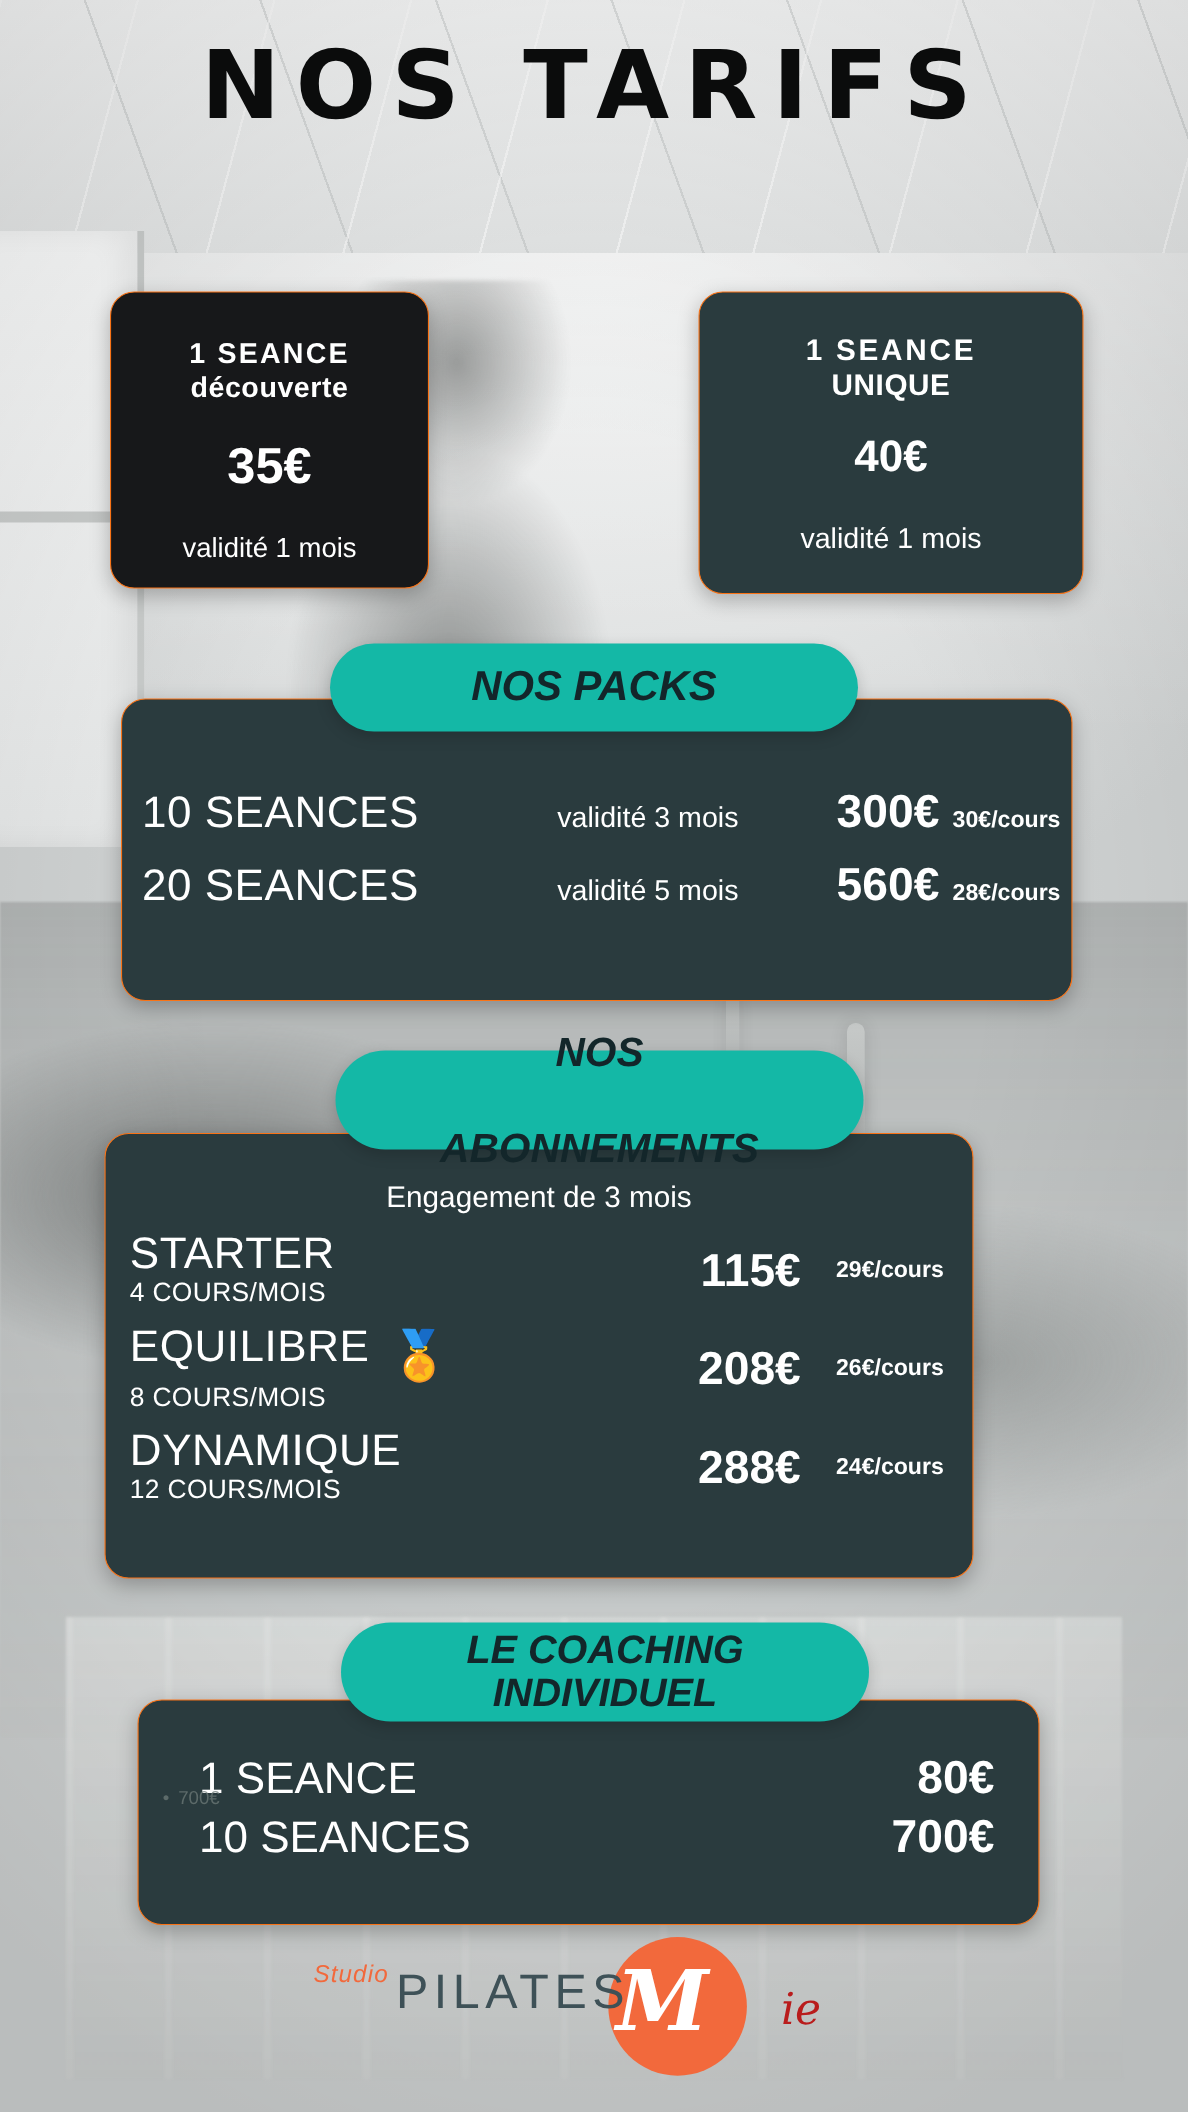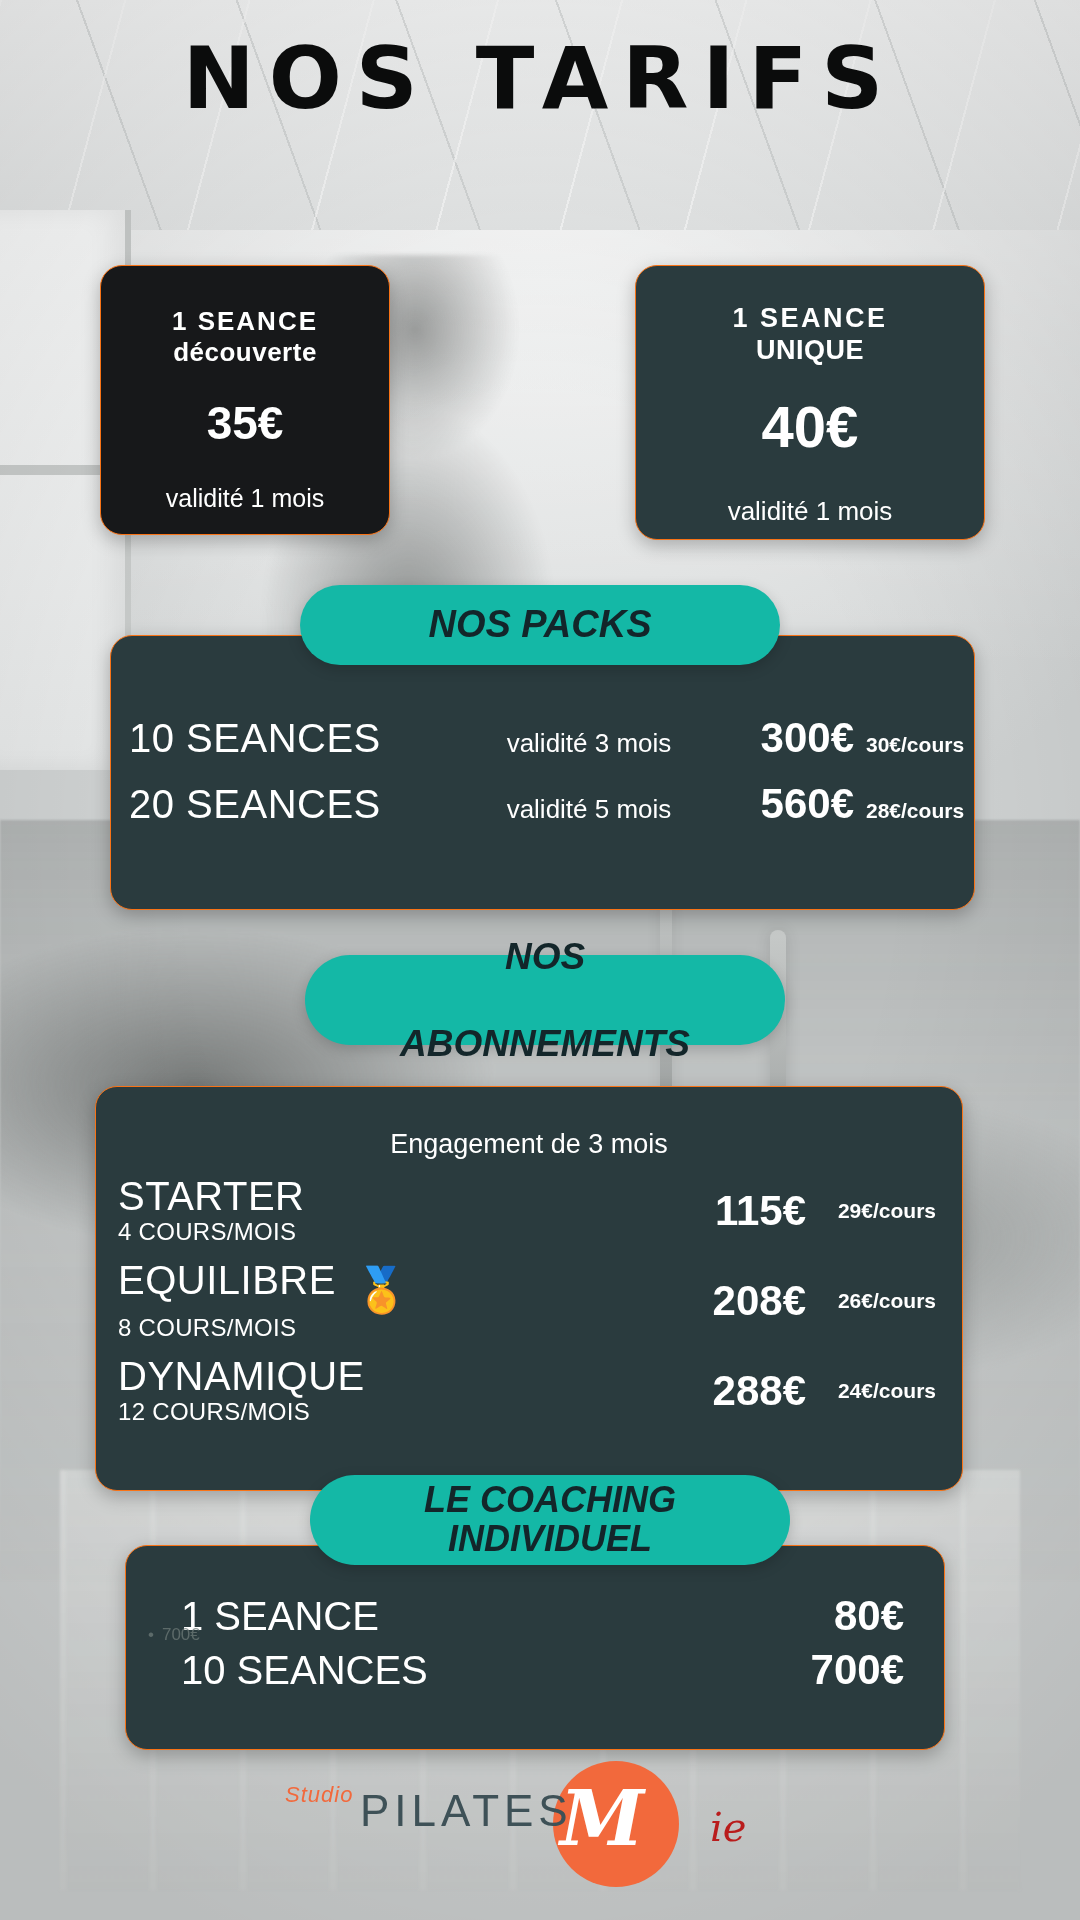--- a/index.html
+++ b/index.html
@@ -151,21 +151,21 @@
     font-size: 46px;
     margin-top: 28px;
   }
   .top-valid {
     text-align: center;
     font-size: 25px;
     font-weight: 400;
     margin-top: 34px;
   }
   #card-unique .top-head { font-size: 27px; letter-spacing: 2.5px; padding-top: 36px; }
-  #card-unique .top-price { font-size: 58px; margin-top: 26px; }
+  #card-unique .top-price { font-size: 40px; margin-top: 26px; }
   #card-unique .top-valid { font-size: 26px; margin-top: 36px; }
 
   
   #pill-packs { left: 300px; top: 585px; width: 480px; height: 80px; font-size: 38px; }
   #card-packs { left: 110px; top: 635px; width: 865px; height: 275px; padding-top: 60px; }
 
   .pack-row {
     display: flex;
     align-items: baseline;
     padding: 0 0 0 18px;
@@ -189,21 +189,21 @@
     text-align: right;
   }
   .pack-row .unit {
     font-size: 21px;
     font-weight: 700;
     padding-left: 12px;
   }
 
   
   #pill-abos { left: 305px; top: 955px; width: 480px; height: 90px; font-size: 37px; flex-direction: column; gap: 47px; }
-  #card-abos { left: 95px; top: 1086px; width: 868px; height: 405px; padding-top: 42px; }
+  #card-abos { left: 95px; top: 1030px; width: 790px; height: 405px; padding-top: 42px; }
   .engagement {
     text-align: center;
     font-size: 27px;
     font-weight: 400;
     margin-bottom: 16px;
   }
   .abo-row {
     display: flex;
     align-items: center;
     padding: 0 26px 0 22px;

